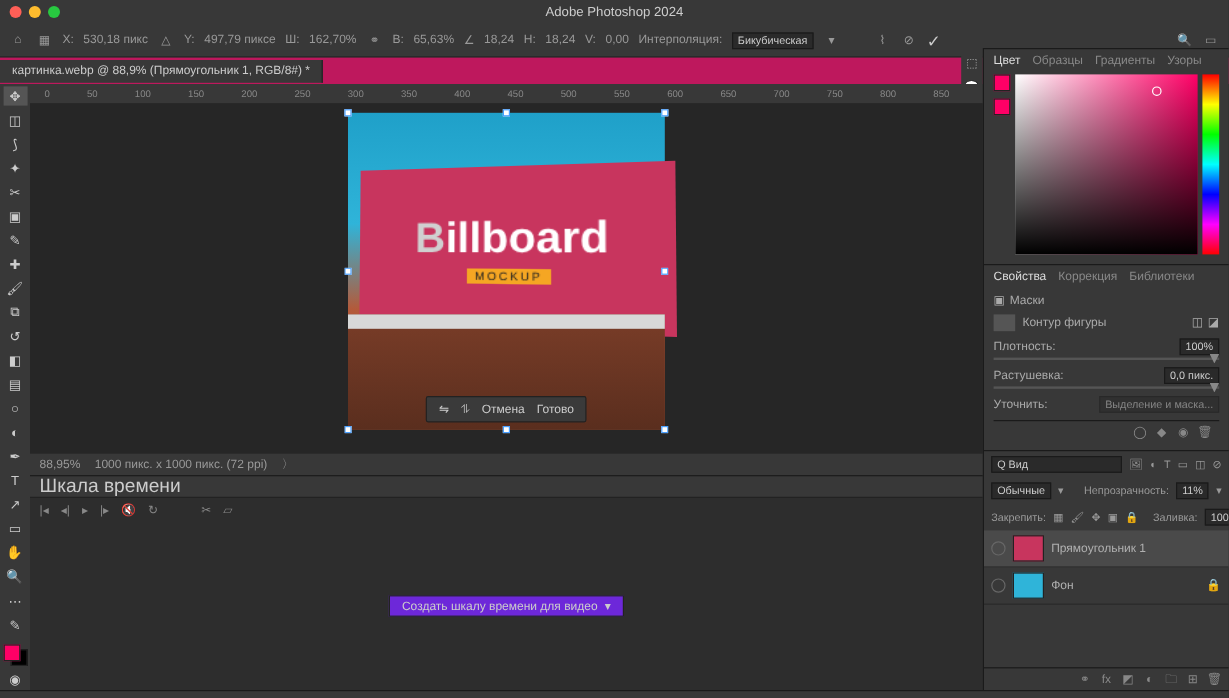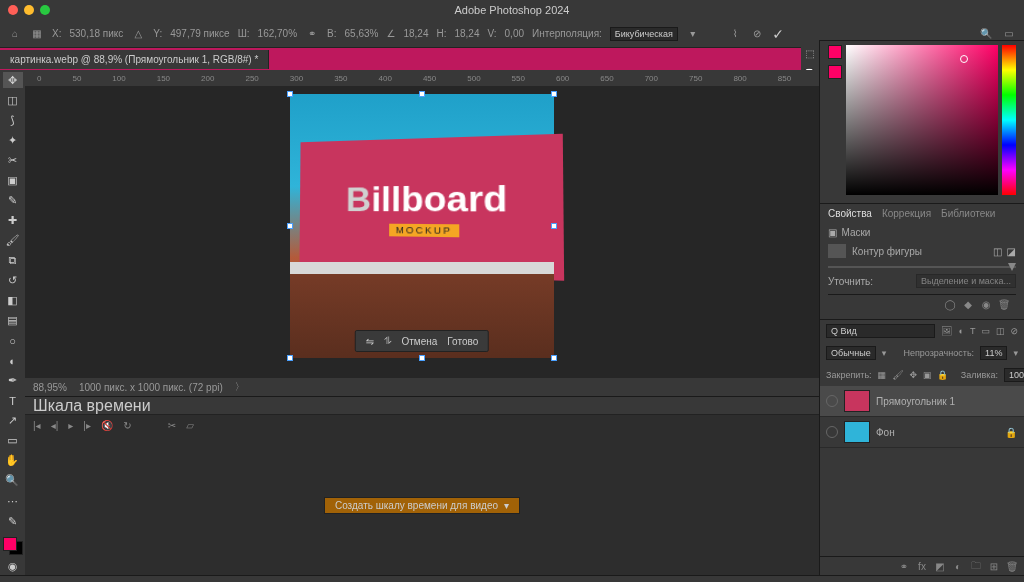--- a/index.html
+++ b/index.html
@@ -30,21 +30,21 @@
 .building { position:absolute; bottom:0; left:0; right:0; height:96px; background:linear-gradient(180deg,#7a3d28,#5a2e1e); }
 .building::before { content:""; position:absolute; top:0; left:0; right:0; height:12px; background:#d8d8d8;}
 .handles .h { position:absolute; width:6px; height:6px; background:#fff; border:1px solid #4aa0ff;}
 .float-ctrl { position:absolute; left:50%; bottom:26px; transform:translateX(-50%); background:#3a3a3a; border:1px solid #222; display:flex; align-items:center; gap:10px; padding:4px 10px; font-size:10px; color:#ccc; border-radius:2px;}
 .statusbar { height:18px; background:#383838; display:flex; align-items:center; padding:0 8px; font-size:10px; color:#999; gap:12px;}
 
 .timeline { background:#2d2d2d; border-top:1px solid #1a1a1a; }
 .tl-head { height:18px; background:#383838; display:flex; align-items:center; padding:0 8px; font-size:16px; color:#ccc; border-bottom:1px solid #222;}
 .tl-ctrl { height:20px; display:flex; align-items:center; padding:0 8px; gap:10px; color:#888;}
 .tl-body { height:140px; display:flex; align-items:center; justify-content:center;}
-.tl-btn { background:#a16207; border:1px solid #222; padding:2px 10px; font-size:10px; color:#ccc; display:flex; align-items:flex-end; gap:6px;}
+.tl-btn { background:#6d28d9; border:1px solid #222; padding:2px 10px; font-size:10px; color:#ccc; display:flex; align-items:flex-end; gap:6px;}
 
 .toolbar-l { position:absolute; top:70px; left:0; width:25px; bottom:7px; background:#383838; display:flex; flex-direction:column; align-items:center; padding-top:2px; gap:4px;}
 .tool { width:20px; height:18px; display:flex; align-items:center; justify-content:center; color:#ccc; font-size:11px; cursor:pointer;}
 .tool.sel { background:#555;}
 .swatch-pair { margin-top:4px; position:relative; width:20px; height:20px;}
 .sw-f { position:absolute; top:0; left:0; width:14px; height:14px; background:#ff0066; border:1px solid #222;}
 .sw-b { position:absolute; bottom:0; right:0; width:14px; height:14px; background:#000; border:1px solid #222;}
 
 .right { position:absolute; top:40px; right:0; width:205px; bottom:7px; background:#383838; display:flex; flex-direction:column; border-left:1px solid #1a1a1a;}
 .rtabs { position:absolute; top:40px; right:205px; width:18px; background:#383838; display:flex; flex-direction:column; gap:6px; padding:6px 2px;}
@@ -230,20 +230,26 @@
         <span>Создать шкалу времени для видео</span>
         <span>▾</span>
       </div>
     </div>
   </div>
 </div>
 
 <div class="right">
 
   <div class="panel">
+    <div class="panel-tabs">
+      <span class="active">Цвет</span>
+      <span>Образцы</span>
+      <span>Градиенты</span>
+      <span>Узоры</span>
+    </div>
     <div class="color-panel">
       <div style="display:flex;gap:4px;">
         <div style="display:flex;flex-direction:column;gap:6px;">
           <div class="mini-sw" style="background:#ff0066"></div>
           <div class="mini-sw" style="background:#ff0066"></div>
         </div>
         <div class="color-area" style="flex:1">
           <div class="sat-box">
               <div class="sat-cursor"></div>
             </div>
@@ -270,20 +276,31 @@
           <span style="display:flex;align-items:center;gap:6px">
             <span style="width:18px;height:14px;background:#555;display:inline-block"></span>
             <span>Контур фигуры</span>
           </span>
         <span style="display:flex;gap:4px">
             <span>◫</span>
             <span>◪</span>
           </span>
       </div>
       <div>
+        <div class="row">
+            <span>Плотность:</span>
+            <span class="input-like">100%</span>
+          </div>
+        <div class="slider"></div>
+      </div>
+      <div>
+        <div class="row">
+            <span>Растушевка:</span>
+            <span class="input-like">0,0 пикс.</span>
+          </div>
         <div class="slider" style=""></div>
       </div>
       <div class="row">
           <span>Уточнить:</span>
           <span class="input-like" style="opacity:.5">Выделение и маска...</span>
         </div>
       <div class="layers-foot">
         <span class="foot-ic">◯</span>
         <span class="foot-ic">◆</span>
         <span class="foot-ic">◉</span>

